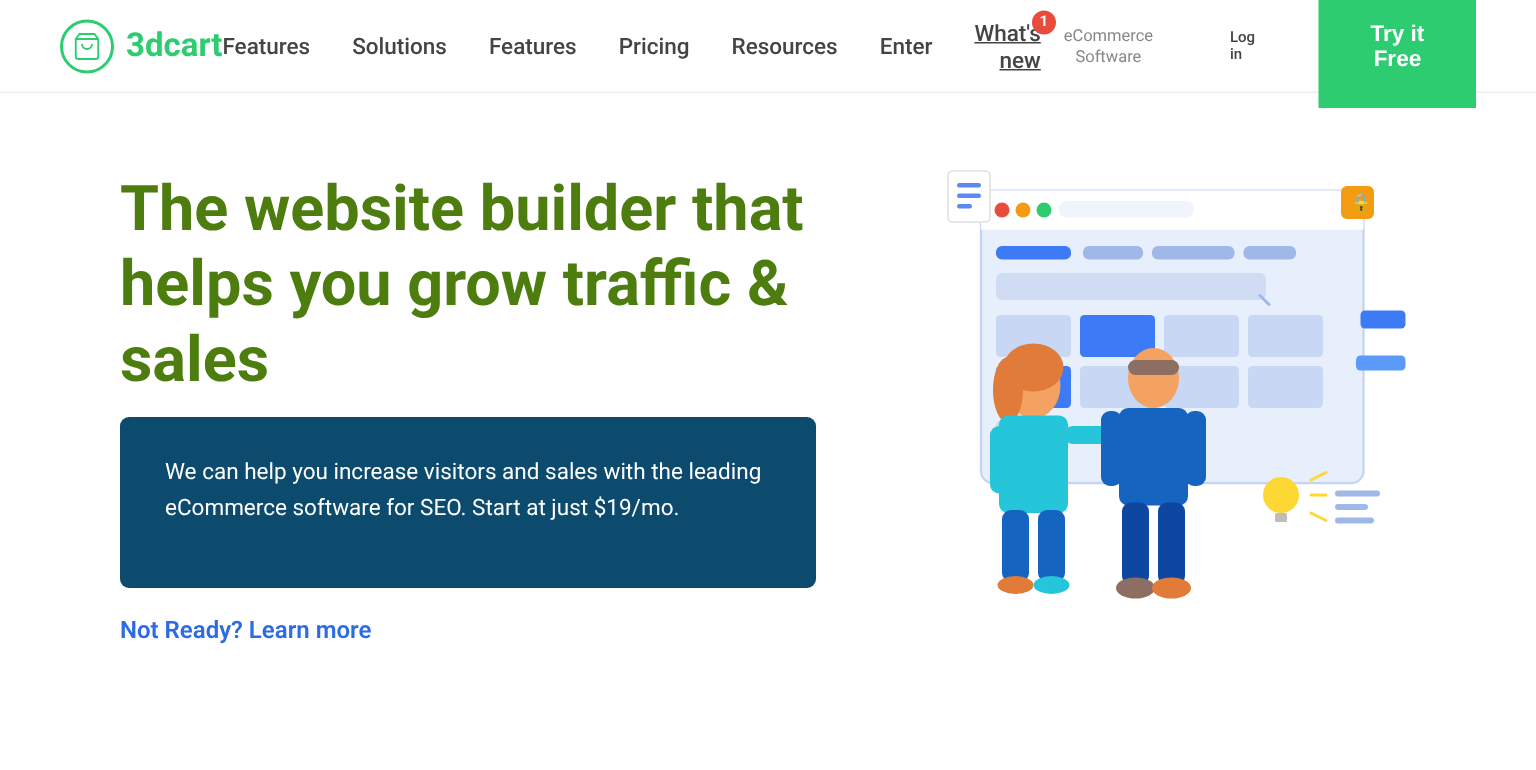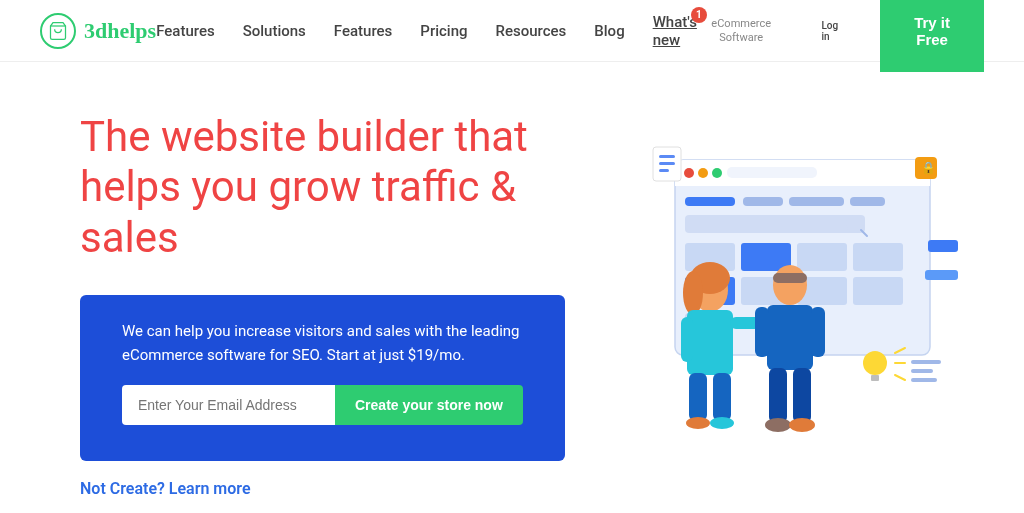--- a/index.html
+++ b/index.html
@@ -11,26 +11,27 @@
       padding: 0 40px; height: 62px; border-bottom: 1px solid #eee;
       background: #fff; position: relative;
     }
     .nav-logo { display: flex; align-items: center; gap: 8px; text-decoration: none; }
     .logo-icon {
       width: 36px; height: 36px; border-radius: 50%; border: 2px solid #2ecc71;
       display: flex; align-items: center; justify-content: center;
     }
     .logo-icon svg { width: 20px; height: 20px; }
     .logo-text { font-size: 22px; font-weight: 700; color: #222; }
-    .logo-text span { color: #2ecc71; font-family: Liberation Serif, serif; }
+    .logo-text span { color: #2ecc71; }
 
     .nav-links { display: flex; align-items: center; gap: 28px; }
     .nav-links a {
       text-decoration: none; color: #444; font-size: 15px; font-weight: 500;
       position: relative;
+      text-align: right;
     }
     .nav-badge {
       position: absolute; top: -6px; right: -10px;
       background: #e74c3c; color: #fff; border-radius: 50%;
       width: 16px; height: 16px; font-size: 10px;
       display: flex; align-items: center; justify-content: center; font-weight: 700;
     }
 
     .nav-right { display: flex; align-items: center; gap: 36px; }
     .nav-label { font-size: 11px; color: #888; text-align: center; line-height: 1.2; }
@@ -40,24 +41,24 @@
       padding: 24px 22px; font-size: 15px; font-weight: 600; cursor: pointer;
     }
 
     
     .hero {
       display: flex; align-items: center; justify-content: space-between;
       padding: 50px 60px 30px 80px; min-height: 380px; position: relative;
       overflow: hidden;
     }
     .hero-left { max-width: 540px; }
-    .hero-title { font-size: 42px; font-weight: 400; color: #ef4444; line-height: 1.2; margin-bottom: 32px; }
+    .hero-title { font-size: 42px; font-weight: 700; color: #4d7c0f; line-height: 1.2; margin-bottom: 12px; }
 
     .hero-box {
-      background: #1d4ed8; border-radius: 6px; padding: 24px 42px;
+      background: #0c4a6e; border-radius: 6px; padding: 24px 30px;
       max-width: 500px;
     }
     .hero-box-text { color: #fff; font-size: 15px; line-height: 1.6; margin-bottom: 18px; }
     .hero-form { display: flex; gap: 0; margin-bottom: 12px; }
     .hero-input {
       flex: 1; padding: 12px 16px; font-size: 14px; color: #666;
       border: none; border-radius: 4px 0 0 4px; outline: none;
     }
     .hero-submit {
       background: #2ecc71; color: #fff; border: none; border-radius: 0 4px 4px 0;
@@ -78,31 +79,31 @@
 <nav>
   <a class="nav-logo" href="#">
     <div class="logo-icon">
       <svg viewBox="0 0 24 24" fill="none">
         <path d="M6 2L3 6v14a2 2 0 002 2h14a2 2 0 002-2V6l-3-4z" stroke="#2ecc71" stroke-width="1.5" fill="none"></path>
         <path d="M3 6h18" stroke="#2ecc71" stroke-width="1.5"></path>
         <path d="M16 10a4 4 0 01-8 0" stroke="#2ecc71" stroke-width="1.5" fill="none"></path>
       </svg>
     </div>
     <span class="logo-text">
-      <span>3d</span><span style="color:#2ecc71;">helps</span>
+      <span>3d</span><span style="color:#2ecc71;">cart</span>
     </span>
   </a>
 
   <div class="nav-links">
     <a href="#">Features</a>
     <a href="#">Solutions</a>
     <a href="#">Features</a>
     <a href="#">Pricing</a>
     <a href="#">Resources</a>
-    <a href="#">Blog</a>
+    <a href="#">Enter</a>
     <a href="#" style="position:relative;text-decoration:underline;">
       <span>What's new</span>
       <span class="nav-badge">1</span>
     </a>
   </div>
 
   <div class="nav-right">
     <div>
       <div class="nav-label">eCommerce Software</div>
     </div>
@@ -110,28 +111,24 @@
     <button class="nav-cta">Try it Free</button>
   </div>
 </nav>
 
 <section class="hero">
   <div class="hero-left">
     <h1 class="hero-title">The website builder that helps you grow traffic &amp; sales</h1>
 
     <div class="hero-box">
       <p class="hero-box-text">We can help you increase visitors and sales with the leading eCommerce software for SEO. Start at just $19/mo.</p>
-      <div class="hero-form">
-        <input class="hero-input" type="email" placeholder="Enter Your Email Address" style="">
-        <button class="hero-submit">Create your store now</button>
-      </div>
     </div>
 
     <div class="hero-learn">
-      <a href="#">Not Create? Learn more</a>
+      <a href="#">Not Ready? Learn more</a>
     </div>
   </div>
 
   <div class="hero-right">
     <svg width="400" height="310" viewBox="0 0 400 310" xmlns="http://www.w3.org/2000/svg">
 
       <rect x="110" y="15" width="255" height="195" rx="8" fill="#e8effc" stroke="#c5d4f0" stroke-width="1.5"></rect>
 
       <rect x="110" y="15" width="255" height="26" rx="8" fill="#fff"></rect>
       <rect x="110" y="32" width="255" height="9" fill="#fff"></rect>

